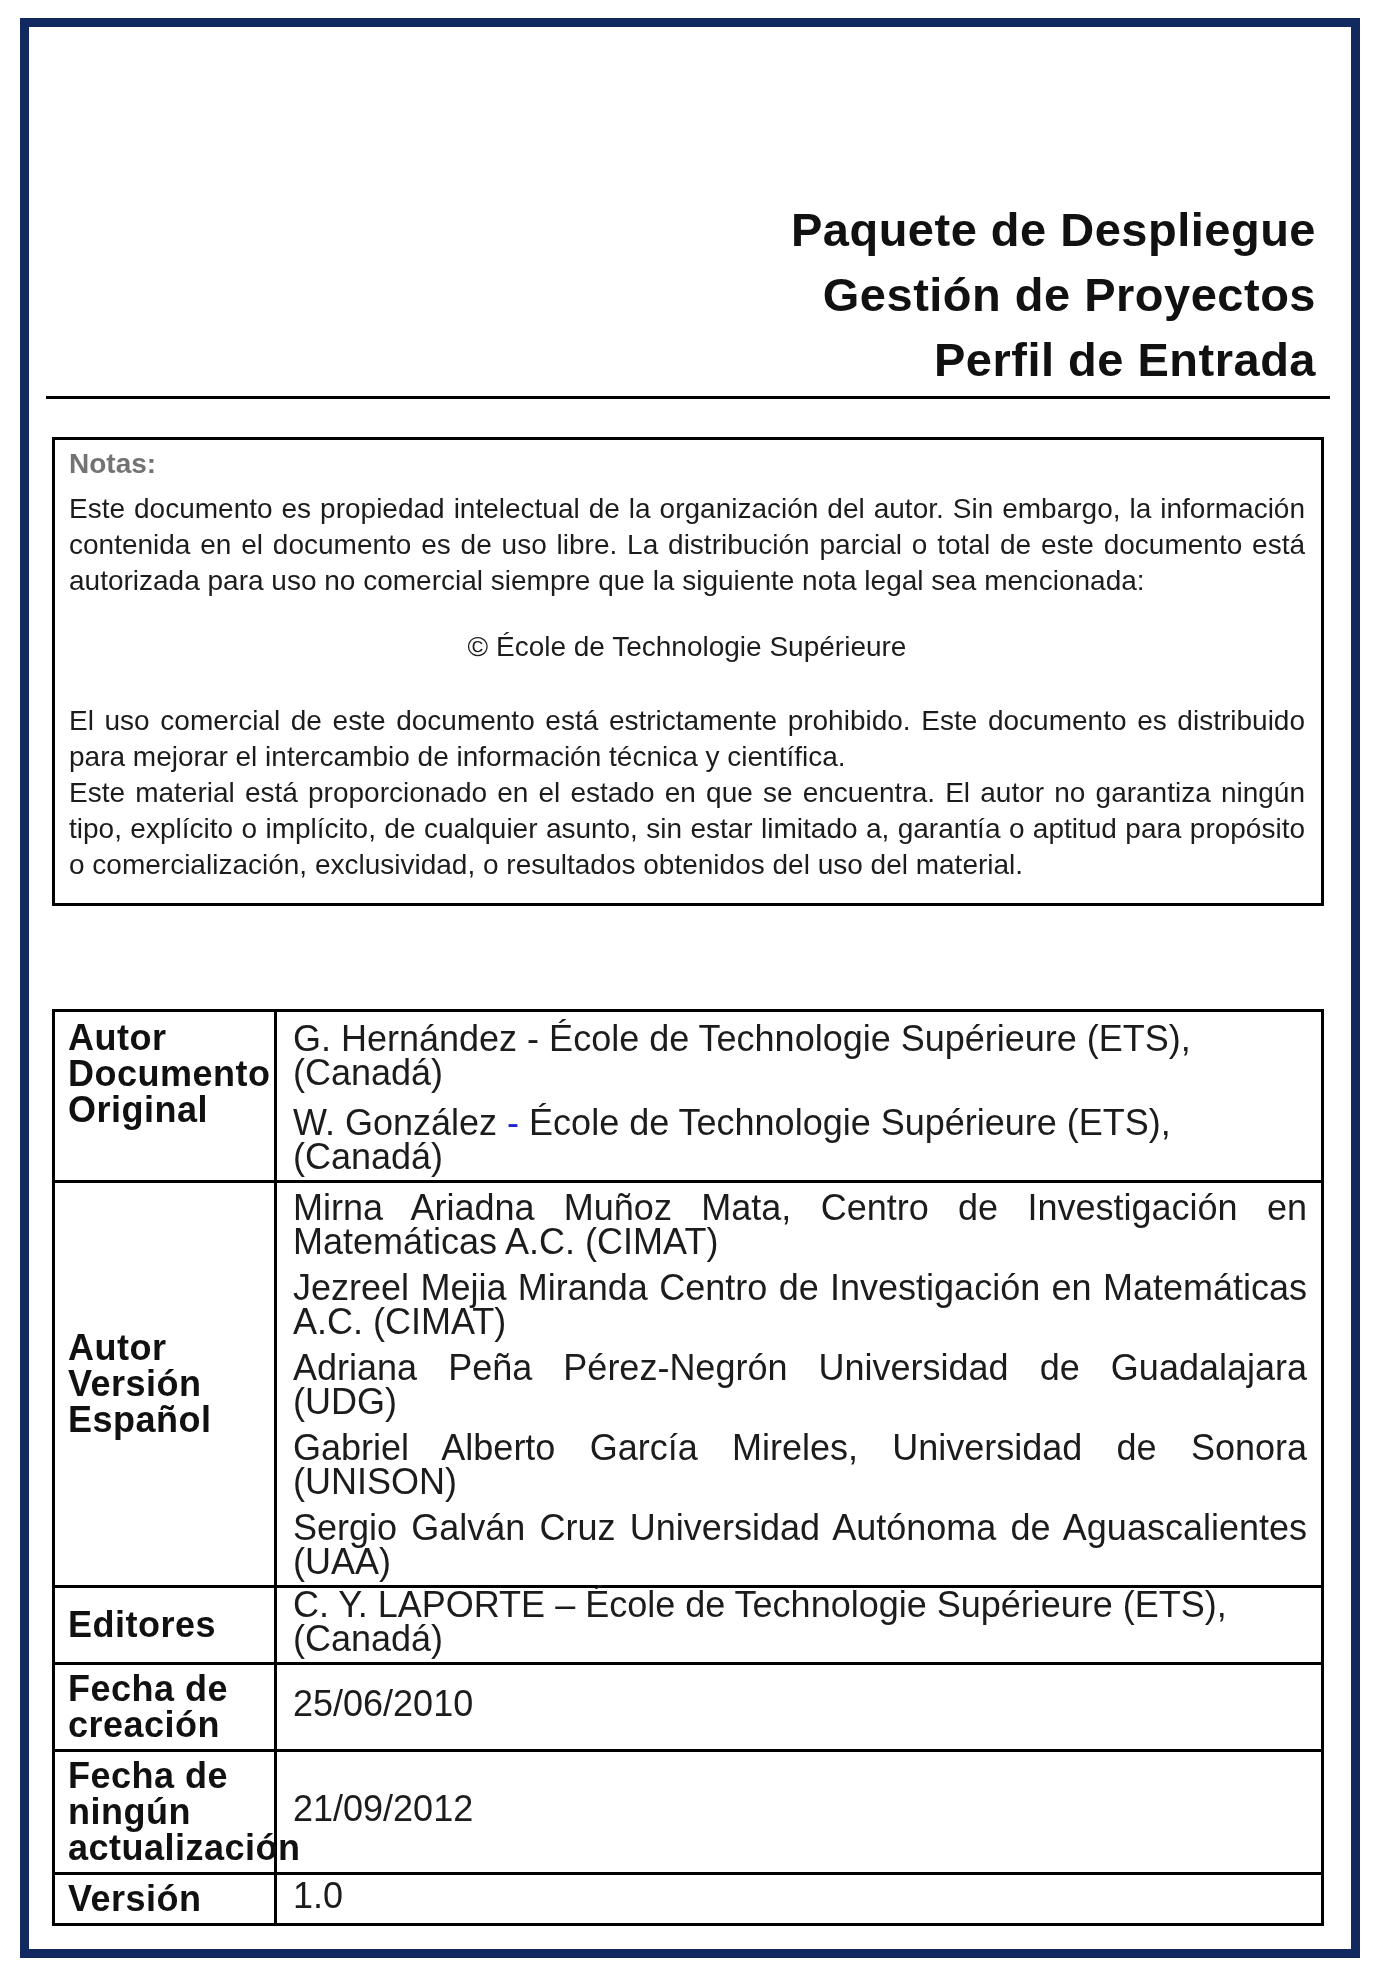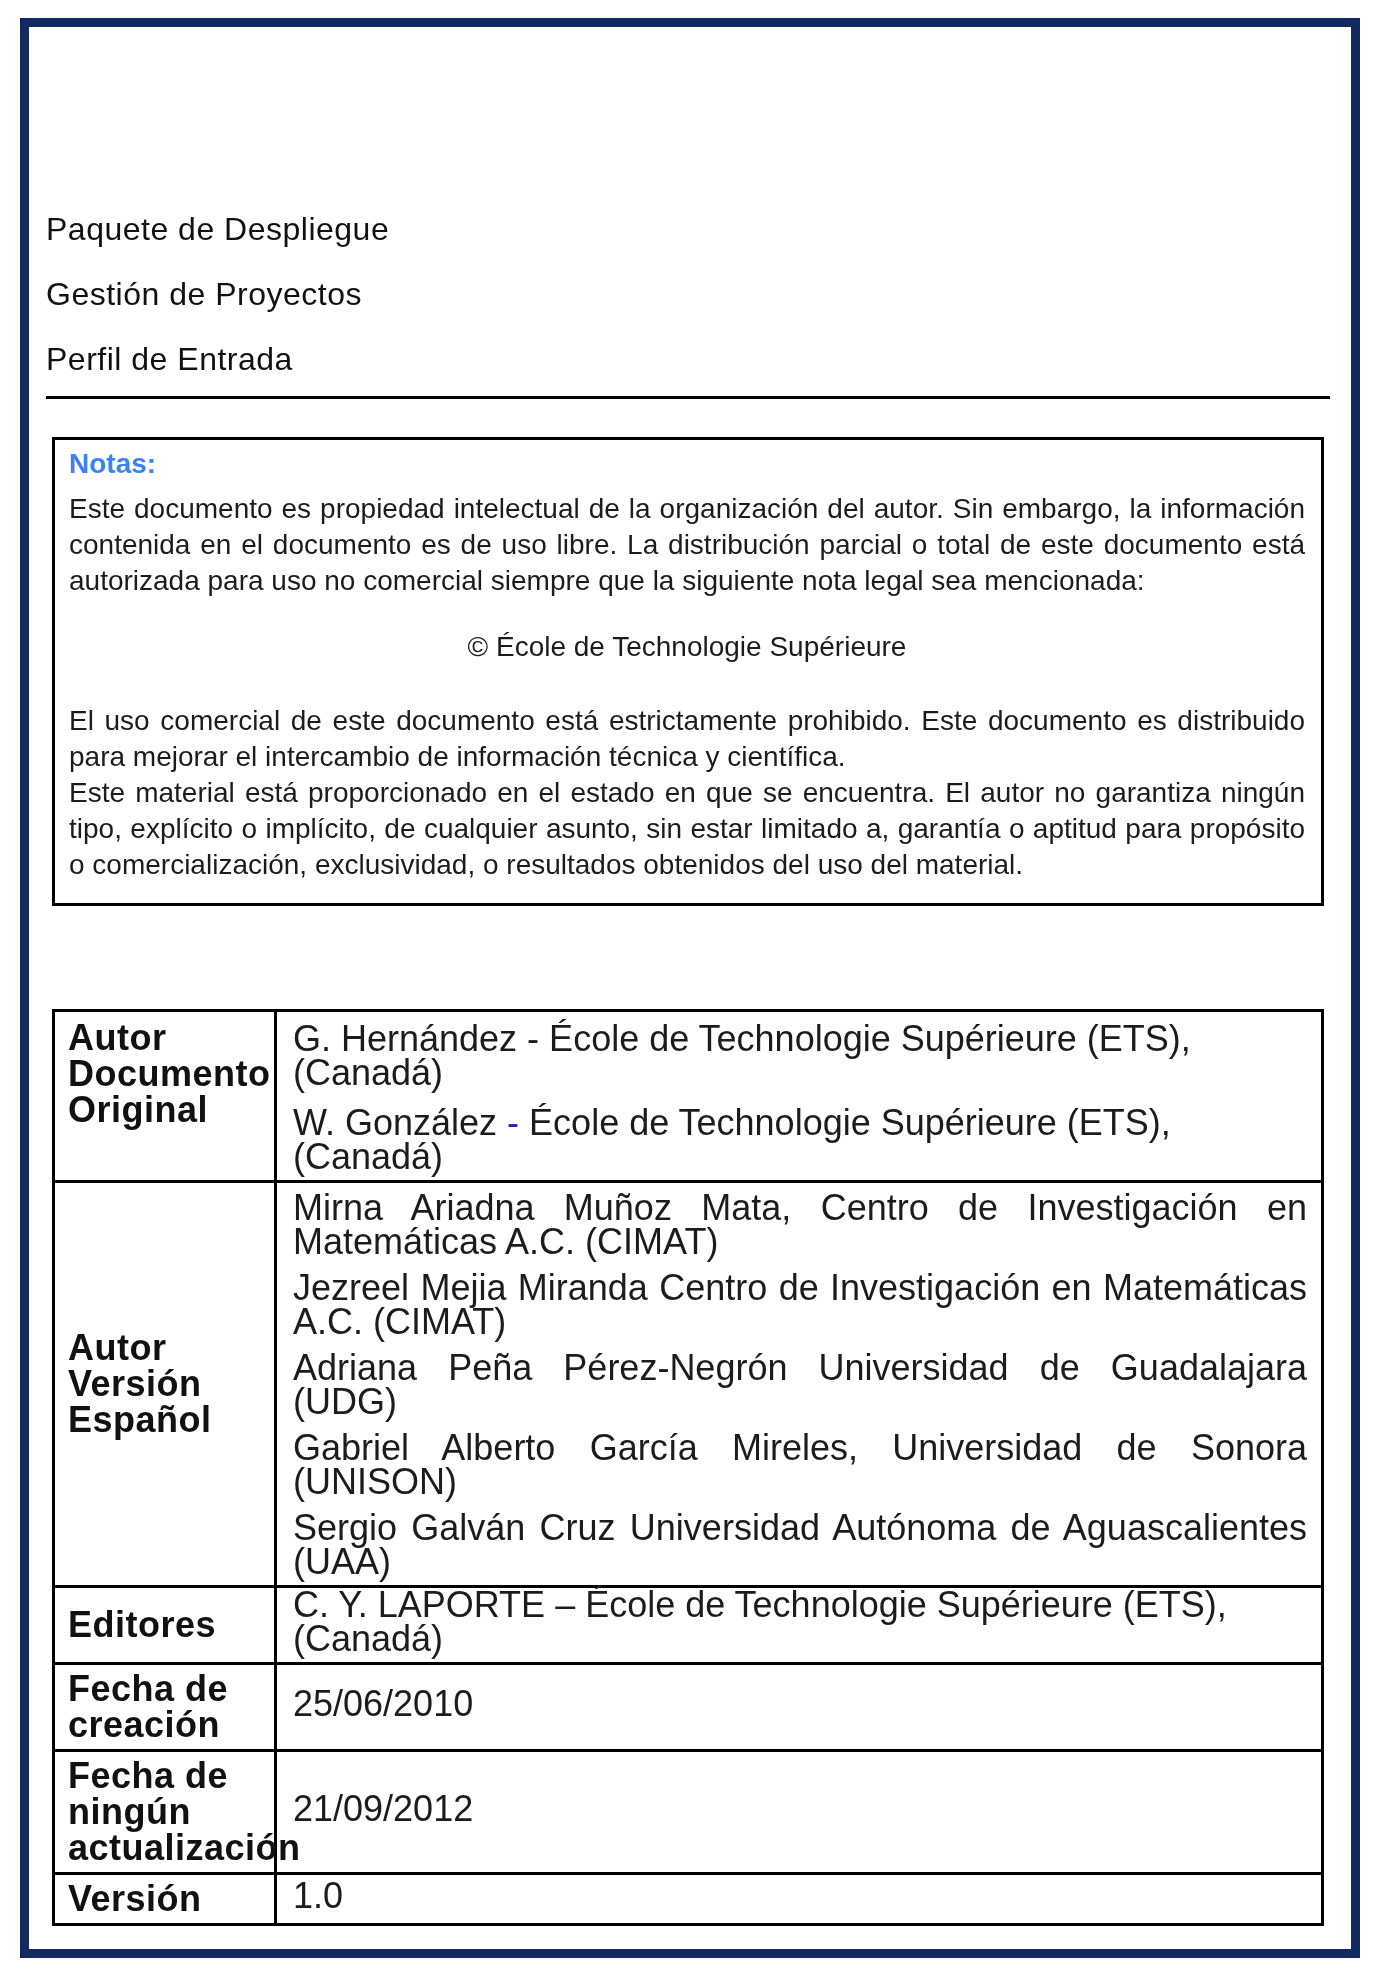--- a/index.html
+++ b/index.html
@@ -24,24 +24,24 @@
     border: 9px solid #11295e;
     background: #ffffff;
     box-sizing: border-box;
   }
   .content {
     padding: 0 21px 0 17px;
   }
   
   .title-block {
     margin-top: 170px;
-    text-align: left;
+    text-align: right;
     padding-right: 14px;
-    font-size: 32px;
-    font-weight: normal;
+    font-size: 47px;
+    font-weight: bold;
     line-height: 65px;
     color: #111111;
     letter-spacing: 0.5px;
   }
   .title-rule {
     margin-top: 4px;
     border-bottom: 3px solid #000000;
     height: 0;
   }
   
@@ -51,21 +51,21 @@
     box-sizing: border-box;
     border: 3px solid #000000;
     padding: 6px 16px 20px 14px;
     font-size: 28px;
     line-height: 36px;
     color: #1c1c1c;
   }
   .notes-heading {
     font-weight: bold;
     margin: 0 0 9px 0;
-    color: #3b82f6;
+    color: #737373;
   }
   .np {
     margin: 0;
     text-align: justify;
   }
   .np.copyright {
     text-align: center;
     margin-top: 30px;
     margin-bottom: 38px;
   }

